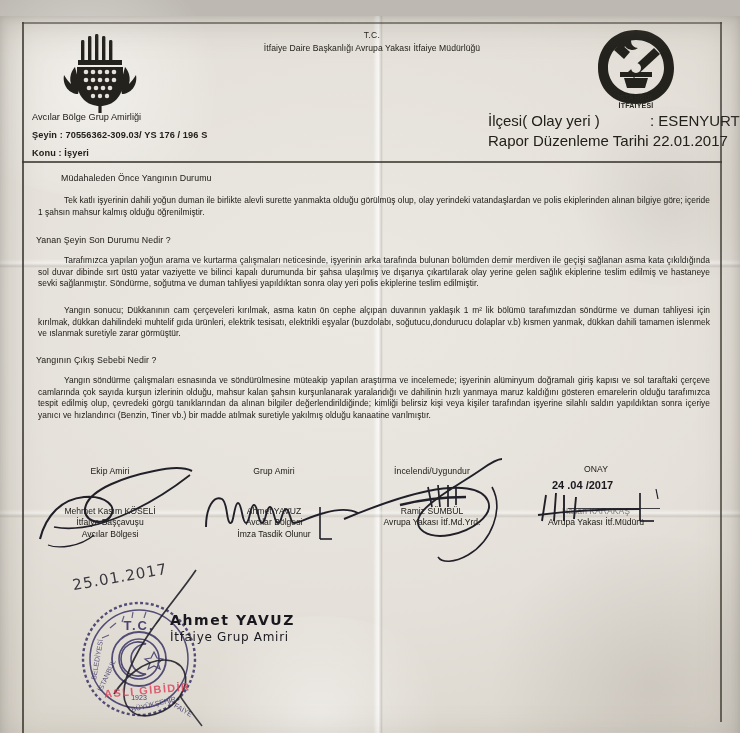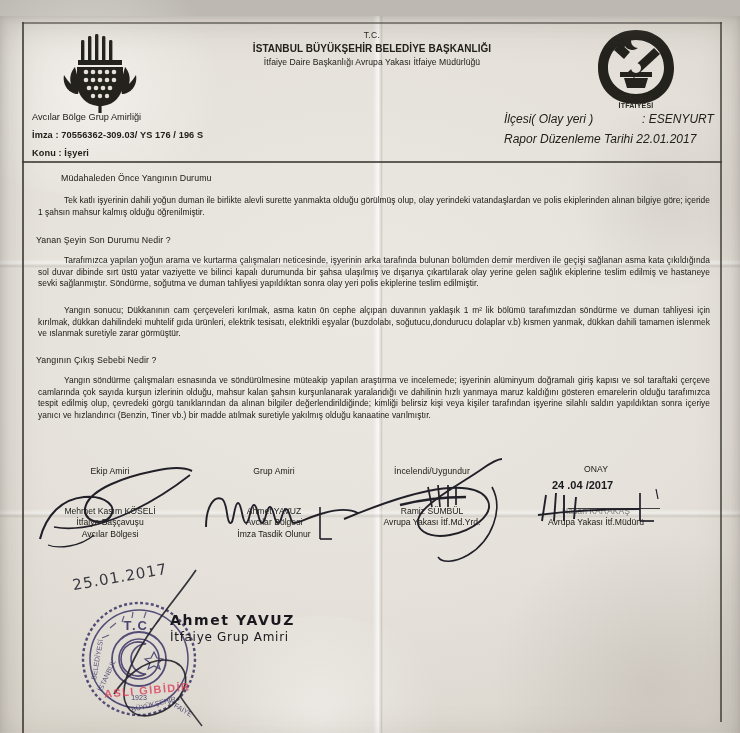--- a/index.html
+++ b/index.html
@@ -46,21 +46,21 @@
 
   .ctr{position:absolute;left:150px;top:8px;width:400px;text-align:center;color:#24221d;}
   .ctr .l1{font-size:8.5px;letter-spacing:.4px;}
   .ctr .l2{font-size:10px;font-weight:bold;letter-spacing:.05px;margin-top:3px;}
   .ctr .l3{font-size:8.6px;margin-top:3px;letter-spacing:.05px;}
   .title{position:absolute;left:150px;top:70px;width:400px;text-align:center;
     font-size:23px;font-weight:bold;letter-spacing:.4px;color:#181713;}
 
   .hl{position:absolute;left:10px;font-size:9.2px;color:#24221d;white-space:nowrap;}
   .hl.b{font-weight:bold;letter-spacing:.1px;}
-  .hr-{position:absolute;left:482px;font-size:12px;color:#24221d;white-space:nowrap;font-style:italic;}
+  .hr-{position:absolute;left:466px;font-size:15px;color:#24221d;white-space:nowrap;}
 
   
   .body{position:absolute;left:0;top:139px;width:700px;}
   .qh{position:absolute;left:14px;font-size:8.8px;color:#22201b;letter-spacing:.1px;}
   .para{position:absolute;left:16px;width:672px;font-size:8.4px;line-height:11.6px;
     color:#23211c;text-align:justify;letter-spacing:.03px;}
   .para .ind{display:inline-block;width:26px;}
 
   
   .sig{position:absolute;text-align:center;font-size:8.6px;color:#22201b;line-height:11.5px;width:160px;}
@@ -161,27 +161,26 @@
           <circle cx="42" cy="40" r="5"></circle>
         </g>
       </svg>
       <div class="badge-cap">
         <div>İSTANBUL</div>
         <div>İTFAİYESİ</div>
       </div>
 
       <div class="ctr">
         <div class="l1">T.C.</div>
-        <div class="l2">İSTANBUL BÜYÜKŞEHİR BELEDİYE BAŞKANLIĞI</div>
         <div class="l3">İtfaiye Daire Başkanlığı  Avrupa Yakası İtfaiye Müdürlüğü</div>
       </div>
 
       <div class="hl" style="top:90px;">Avcılar  Bölge Grup Amirliği</div>
       <div class="hl b" style="top:108px;">
-        <span>İmza :</span>
+        <span>Şeyin :</span>
         <span>70556362-309.03/ YS  176 / 196 S</span>
       </div>
       <div class="hl b" style="top:126px;">
         <span>Konu :</span>
         <span>İşyeri</span>
       </div>
 
       <div class="hr-" style="top:90px;">
         <span>İlçesi( Olay yeri )</span>
         <span style="display:inline-block;width:42px;"></span>

